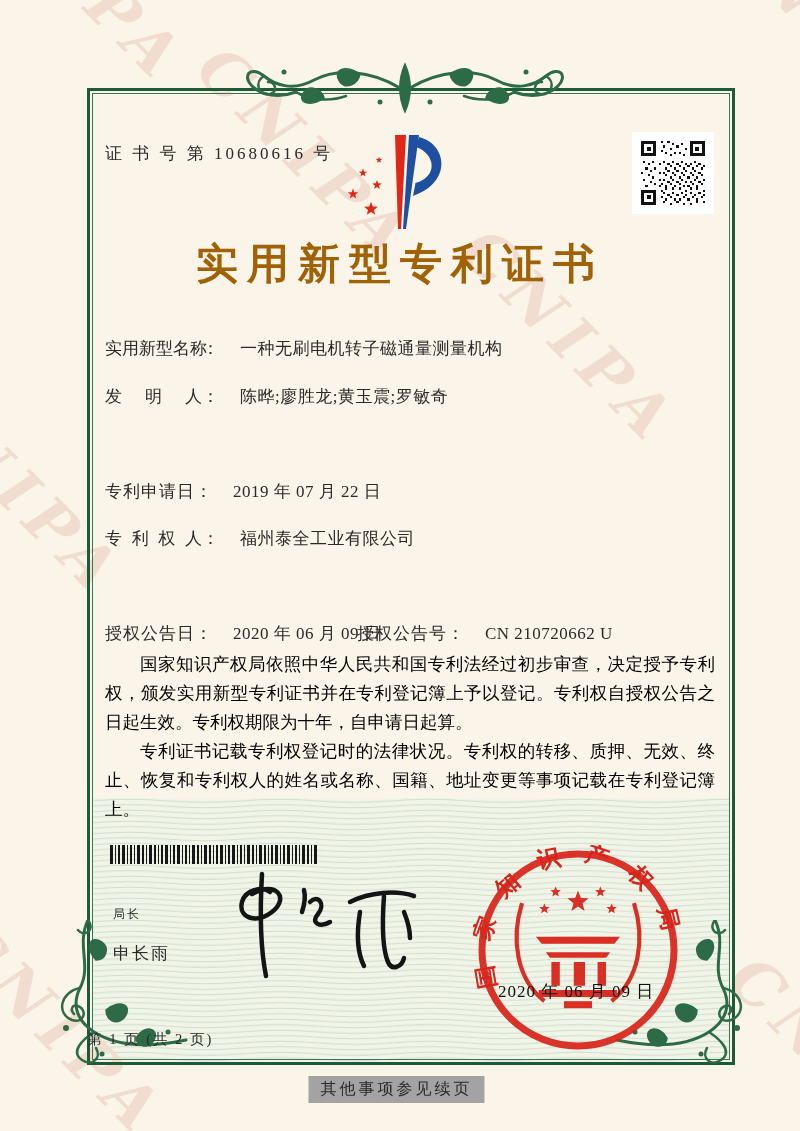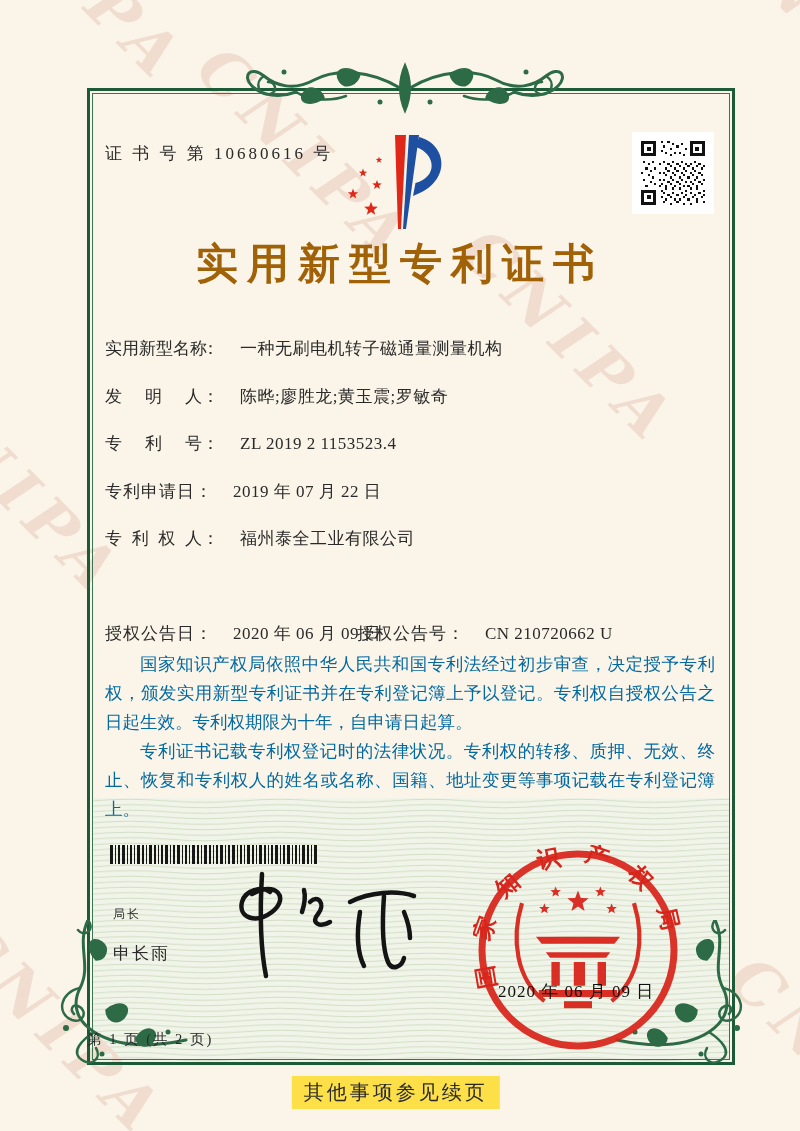--- a/index.html
+++ b/index.html
@@ -45,39 +45,39 @@
     z-index:4;
   }
   .row { position:absolute; left:105px; height:24px; font-size:17px; z-index:4; white-space:nowrap; }
   .flabel { display:inline-block; width:97px; text-align:justify; text-align-last:justify; vertical-align:top; }
   .flabel.natural { width:auto; text-align:left; text-align-last:auto; letter-spacing:1px; }
   .colon { display:inline-block; }
   .fvalue { margin-left:21px; letter-spacing:0.5px; }
   .grp2 { position:absolute; left:252px; top:0; white-space:nowrap; }
   .paras {
     position:absolute; left:105px; top:650px; width:610px; z-index:4;
-    font-size:17.5px; line-height:29px; text-align:justify; color:#0369a1;
+    font-size:17.5px; line-height:29px; text-align:justify; color:#000000;
   }
   .paras p { text-indent:2em; }
   .barcode { position:absolute; left:110px; top:845px; z-index:4; }
   .signer-title { position:absolute; left:113px; top:906px; font-size:12px; z-index:4; letter-spacing:2px; }
   .signer-name  { position:absolute; left:113px; top:942px; font-size:17px; z-index:4; letter-spacing:2px; }
   .signature { position:absolute; left:218px; top:868px; z-index:4; }
   .seal { position:absolute; left:473px; top:845px; z-index:5; }
   .seal-date {
     position:absolute; left:498px; top:980px; z-index:6; font-size:17px;
     color:#101010; letter-spacing:1px; white-space:nowrap;
   }
   .page-info {
     position:absolute; left:87px; width:648px; top:1030px; text-align:left;
     font-size:14.5px; letter-spacing:2px; z-index:4;
   }
   .note {
     position:absolute; left:50%; transform:translateX(-52%); top:1076px;
-    background:#fde047; padding:3px 12px; font-size:20px; letter-spacing:3px;
+    background:#a3a3a3; padding:3px 12px; font-size:16px; letter-spacing:3px;
     z-index:4; white-space:nowrap;
   }
 </style>
 </head>
 <body>
 
 <div class="page">
 
   <span class="wm" style="left:-60px; top:-62px;">CNIPA</span>
   <span class="wm" style="left:168px; top:118px;">CNIPA</span>
@@ -179,23 +179,20 @@
     </svg>
   </div>
 
   <div class="title">实用新型专利证书</div>
 
   <div class="row" style="top:337px">
     <span class="flabel">实用新型名称</span><span class="colon">：</span><span class="fvalue">一种无刷电机转子磁通量测量机构</span>
   </div>
   <div class="row" style="top:385px">
     <span class="flabel">发明人</span><span class="colon">：</span><span class="fvalue">陈晔;廖胜龙;黄玉震;罗敏奇</span>
-  </div>
-  <div class="row" style="top:432px">
-    <span class="flabel">专利号</span><span class="colon">：</span><span class="fvalue">ZL 2019 2 1153523.4</span>
   </div>
   <div class="row" style="top:480px">
     <span class="flabel natural">专利申请日</span><span class="colon">：</span><span class="fvalue">2019 年 07 月 22 日</span>
   </div>
   <div class="row" style="top:527px">
     <span class="flabel">专利权人</span><span class="colon">：</span><span class="fvalue">福州泰全工业有限公司</span>
   </div>
   <div class="row" style="top:622px; width:610px">
     <span>
       <span class="flabel natural">授权公告日</span><span class="colon">：</span><span class="fvalue">2020 年 06 月 09 日</span>

